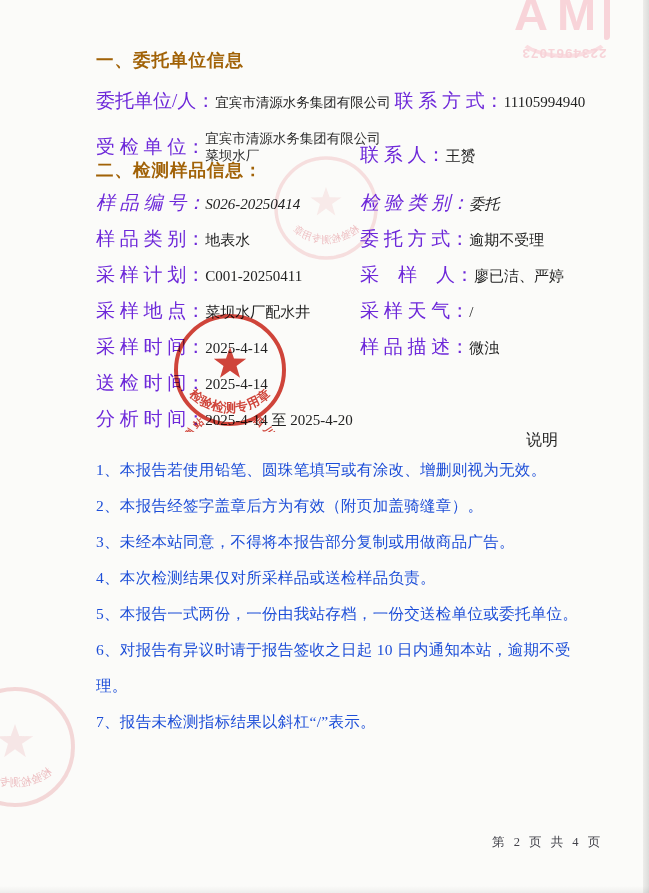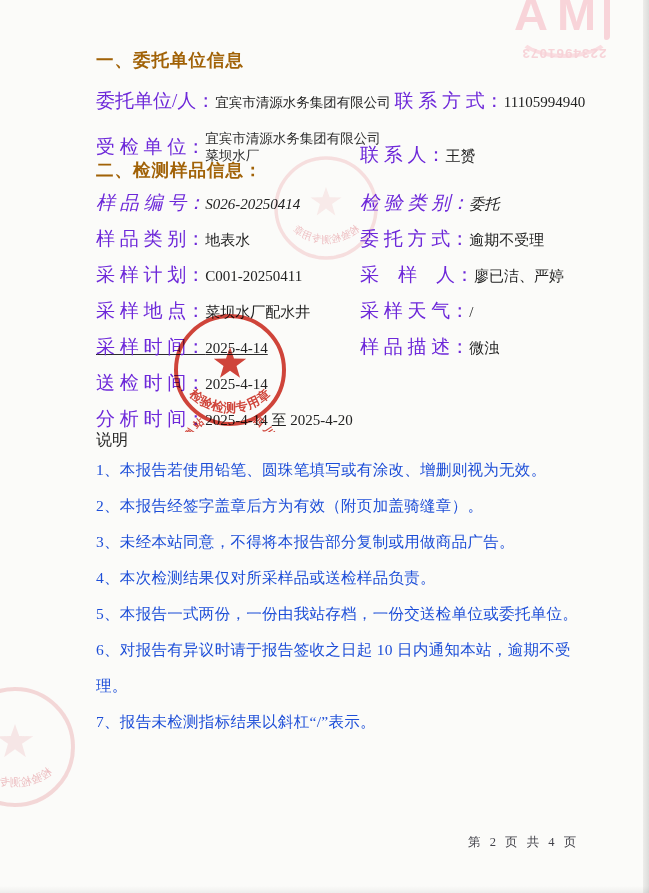--- a/index.html
+++ b/index.html
@@ -32,30 +32,30 @@
     font-family:"Liberation Sans","DejaVu Sans",sans-serif;
     font-size:17.5px; font-weight:bold; letter-spacing:1px; color:#a16207;}
   .row{position:absolute; left:0; white-space:nowrap; font-size:15px;}
   .lbl{font-size:19px; color:#6d28d9;}
   .val{font-size:15px; color:#222;}
   .val-sm{font-size:13.5px;}
   .right-col{position:absolute; left:264px; top:0; white-space:nowrap;}
   .two-line{display:inline-block; vertical-align:middle; line-height:17px;}
   .two-line div{font-size:13.5px;}
   .inspected-label{display:inline-block; vertical-align:middle;}
-  .notes-title{position:absolute; left:0; top:430px; width:462px; text-align:left;
+  .notes-title{position:absolute; left:0; top:430px; width:462px; text-align:right;
     font-size:16px; color:#242424;}
   .notes{position:absolute; left:0; top:452px; width:490px;}
   .notes p{margin:0; font-size:15.5px; line-height:36px; color:#1d4ed8; letter-spacing:0.3px;}
   
   .seal{position:absolute; mix-blend-mode:multiply;}
   .seal-main{left:168px; top:308px; opacity:0.92;}
   .seal-ghost-top{left:271px; top:153px; transform:scaleX(-1); opacity:0.9;}
   .seal-ghost-left{left:-50px; top:682px; transform:scaleX(-1); opacity:0.9;}
-  .footer{position:absolute; left:468px; top:834px; font-size:12.5px;
+  .footer{position:absolute; left:492px; top:834px; font-size:12.5px;
     letter-spacing:3px; color:#42424a; white-space:nowrap;}
 </style>
 </head>
 <body>
 
 <div class="page">
 
   <div class="wm-letters">AM</div>
   <div class="wm-bar"></div>
   <div class="wm-swoosh"></div>
@@ -104,21 +104,21 @@
       <span class="right-col"><span class="lbl">委 托 方 式：</span><span class="val">逾期不受理</span></span>
     </div>
     <div class="row" style="top:262px;">
       <span class="lbl">采 样 计 划：</span><span class="val">C001-20250411</span>
       <span class="right-col"><span class="lbl">采　样　人：</span><span class="val">廖已洁、严婷</span></span>
     </div>
     <div class="row" style="top:298px;text-align:right;">
       <span class="lbl">采 样 地 点：</span><span class="val">菜坝水厂配水井</span>
       <span class="right-col"><span class="lbl">采 样 天 气：</span><span class="val">/</span></span>
     </div>
-    <div class="row" style="top:334px;text-decoration:underline;">
+    <div class="row" style="top:334px;">
       <span class="lbl">采 样 时 间：</span><span class="val">2025-4-14</span>
       <span class="right-col"><span class="lbl">样 品 描 述：</span><span class="val">微浊</span></span>
     </div>
     <div class="row" style="top:370px;">
       <span class="lbl">送 检 时 间：</span><span class="val">2025-4-14</span>
     </div>
     <div class="row" style="top:406px;">
       <span class="lbl">分 析 时 间：</span><span class="val">2025-4-14 至 2025-4-20</span>
     </div>
 

